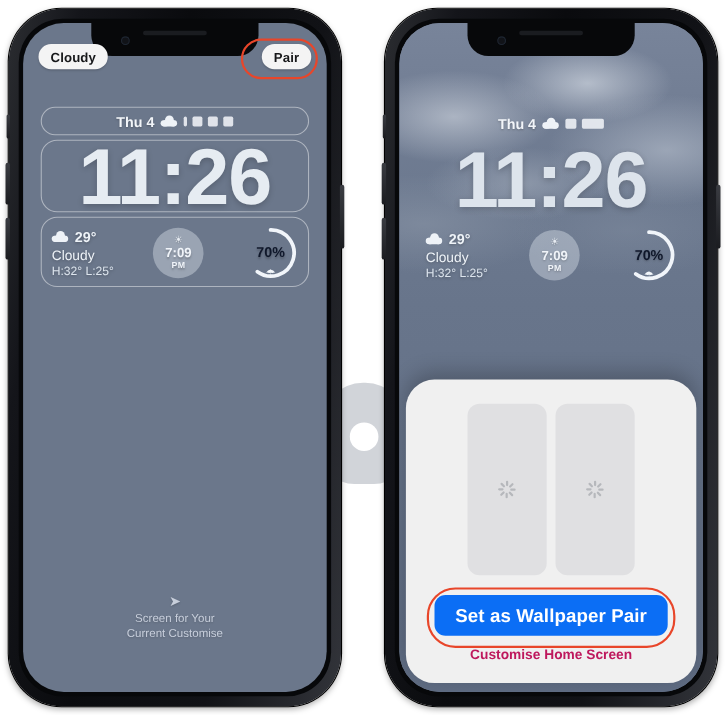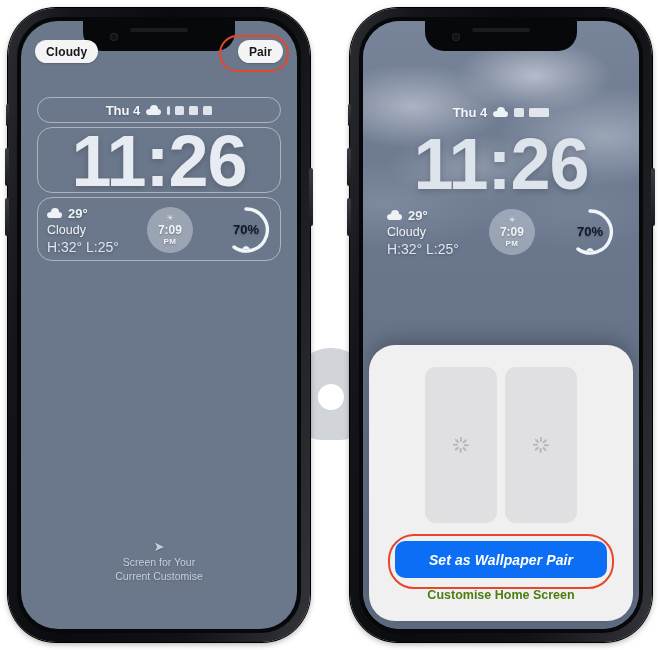--- a/index.html
+++ b/index.html
@@ -223,21 +223,21 @@
     left: 26px; right: 26px; top: 182px;
     height: 54px;
     display: flex; align-items: center; justify-content: space-between;
     z-index: 5;
   }
   .wgt-row.plain { left: 24px; right: 24px; top: 184px; }
 
   .wx-text { color: #eef3f8; text-shadow: 0 1px 3px rgba(0,0,0,.28); }
   .wx-line1 { display: flex; align-items: center; gap: 6px; font-size: 13px; font-weight: 700; }
   .wx-line2 { font-size: 12.5px; font-weight: 500; margin-top: 2px; }
-  .wx-line3 { font-size: 14px; font-weight: 500; margin-top: 2px; color: #dde5ee; }
+  .wx-line3 { font-size: 11px; font-weight: 500; margin-top: 2px; color: #dde5ee; }
 
   .sunset {
     width: 46px; height: 46px; border-radius: 50%;
     background: rgba(226,232,240,.40);
     display: flex; flex-direction: column; align-items: center; justify-content: center;
     color: #f0f4f9;
     text-shadow: 0 1px 2px rgba(0,0,0,.25);
   }
   .sunset .sicon { font-size: 9px; line-height: 9px; opacity: .9; }
   .sunset .stime { font-size: 12px; font-weight: 600; line-height: 14px; }
@@ -308,31 +308,30 @@
   }
 
   .primary-btn {
     position: absolute;
     left: 26px; right: 26px; top: 196px;
     height: 37px;
     background: #0b6ef5;
     color: #ffffff;
     border-radius: 10px;
     display: flex; align-items: center; justify-content: center;
-    font-size: 14px; font-weight: 700;
+    font-size: 17px; font-weight: 700;
     letter-spacing: .1px;
-    font-style: italic;
   }
   .ring-btn { left: 19px; right: 19px; top: 189px; height: 51px; border-radius: 26px; }
 
   .secondary-link {
     position: absolute;
     left: 0; right: 0; top: 243px;
     text-align: center;
-    color: #4d7c0f;
+    color: #be185d;
     font-size: 12.5px;
     font-weight: 600;
   }
 </style>
 </head>
 <body>
 
 <div id="stage">
 
   <div class="watermark">

